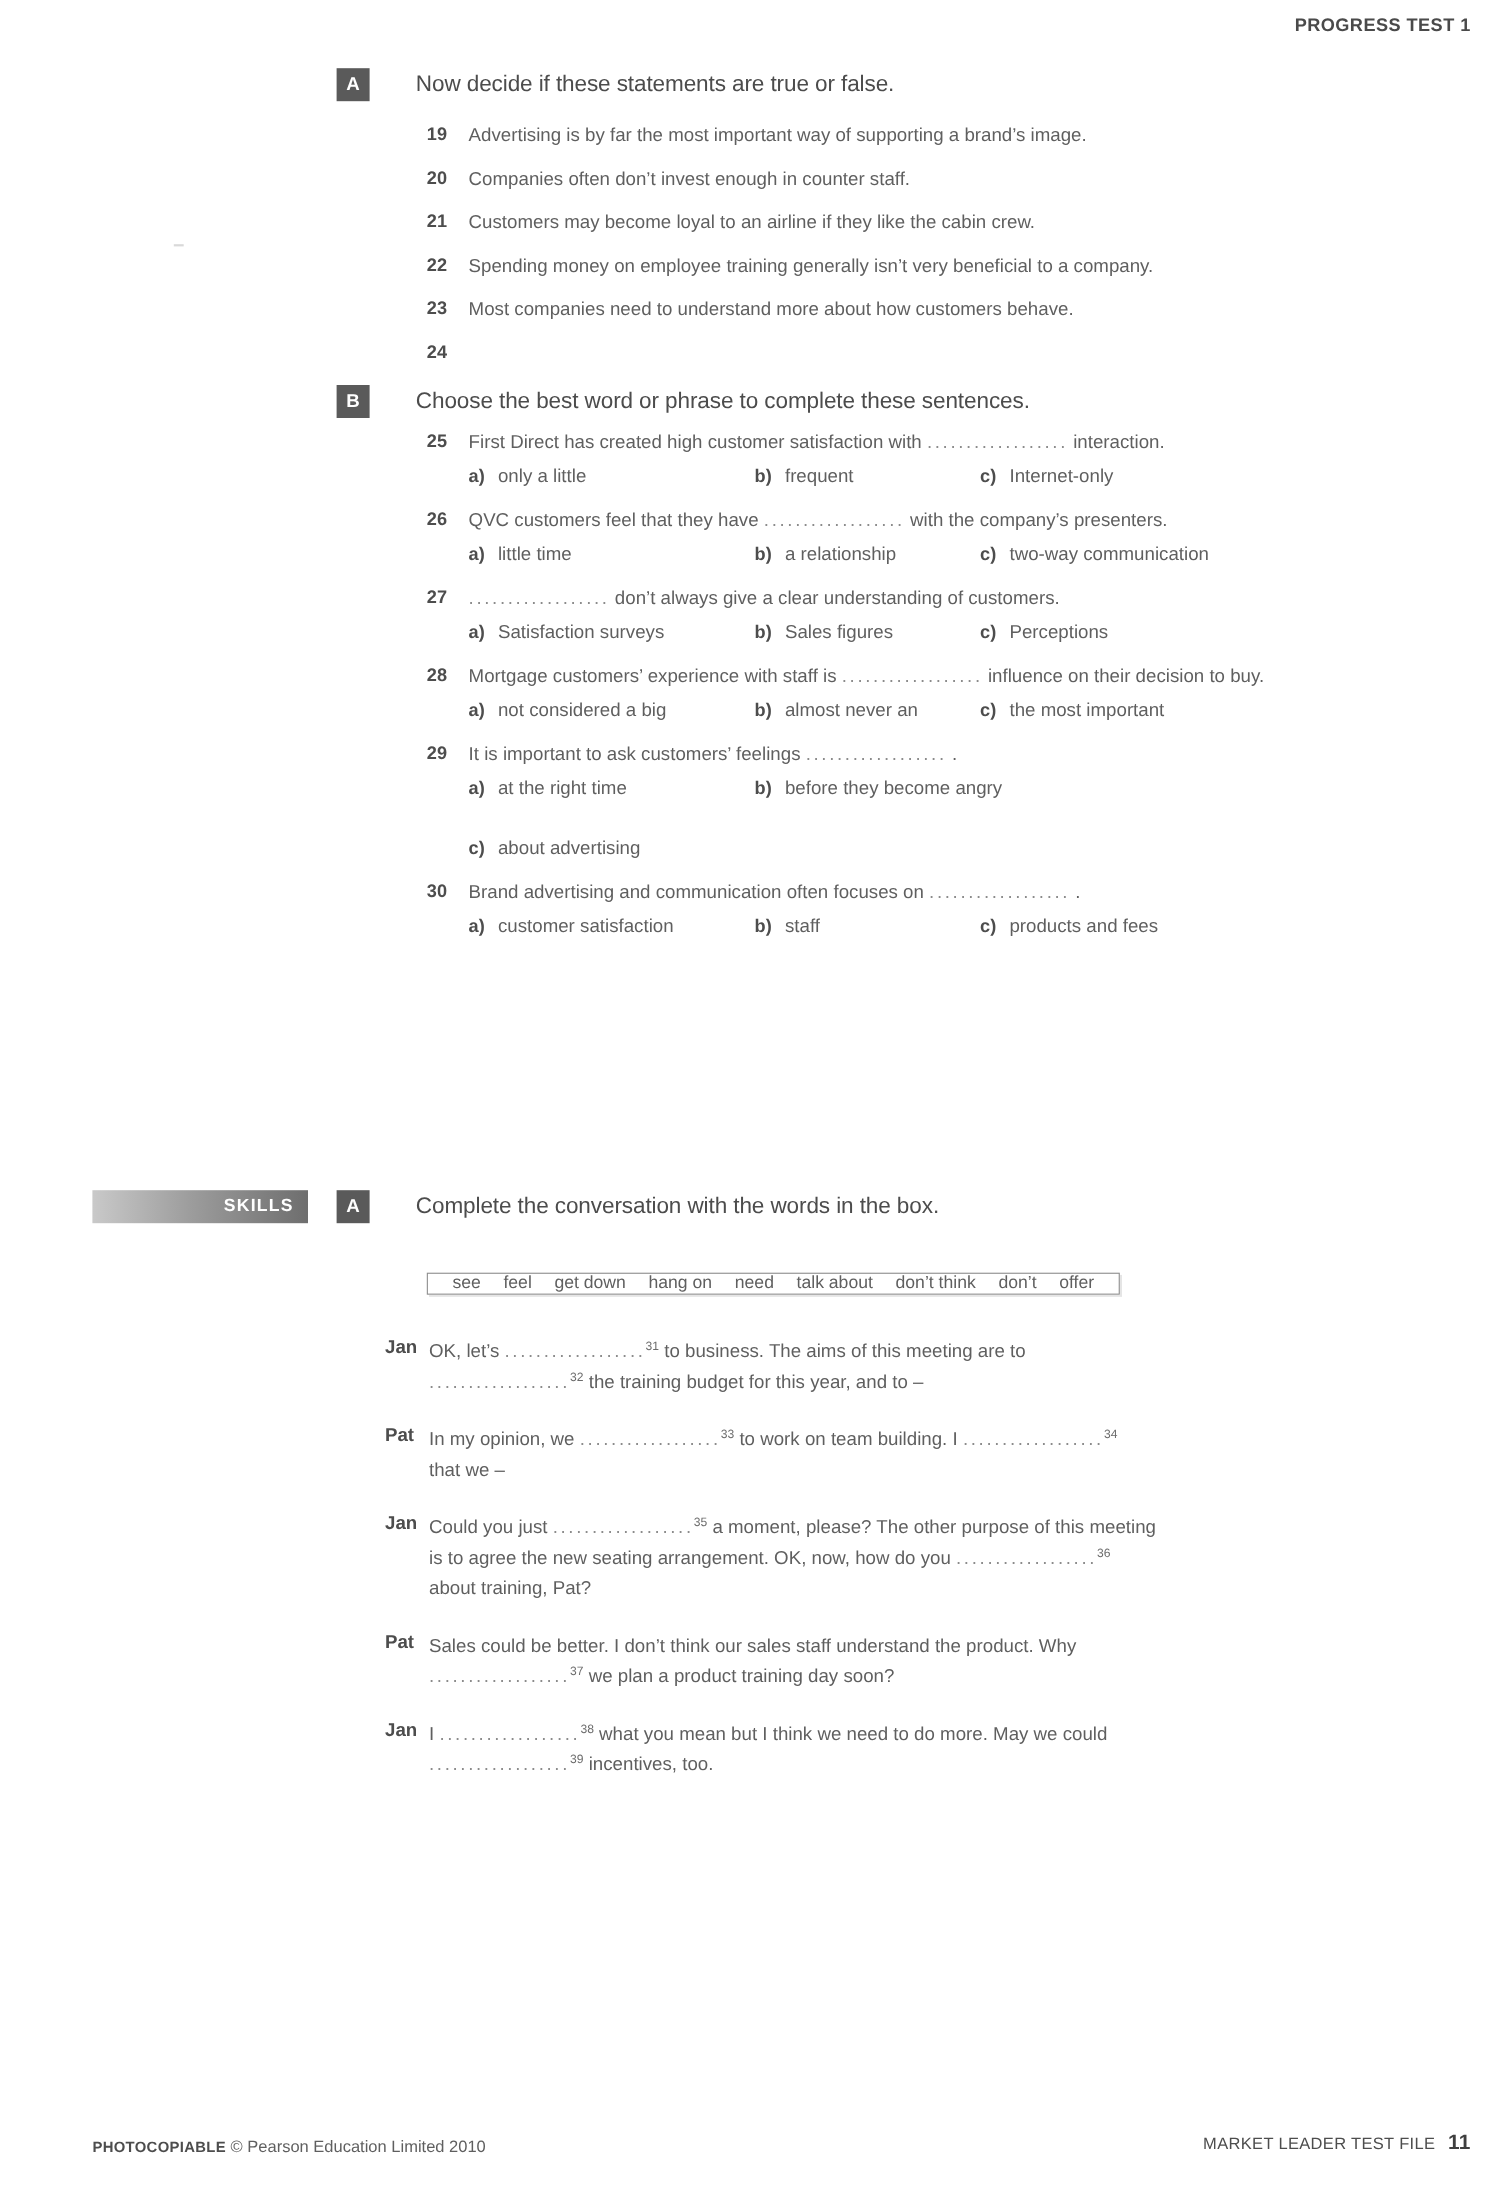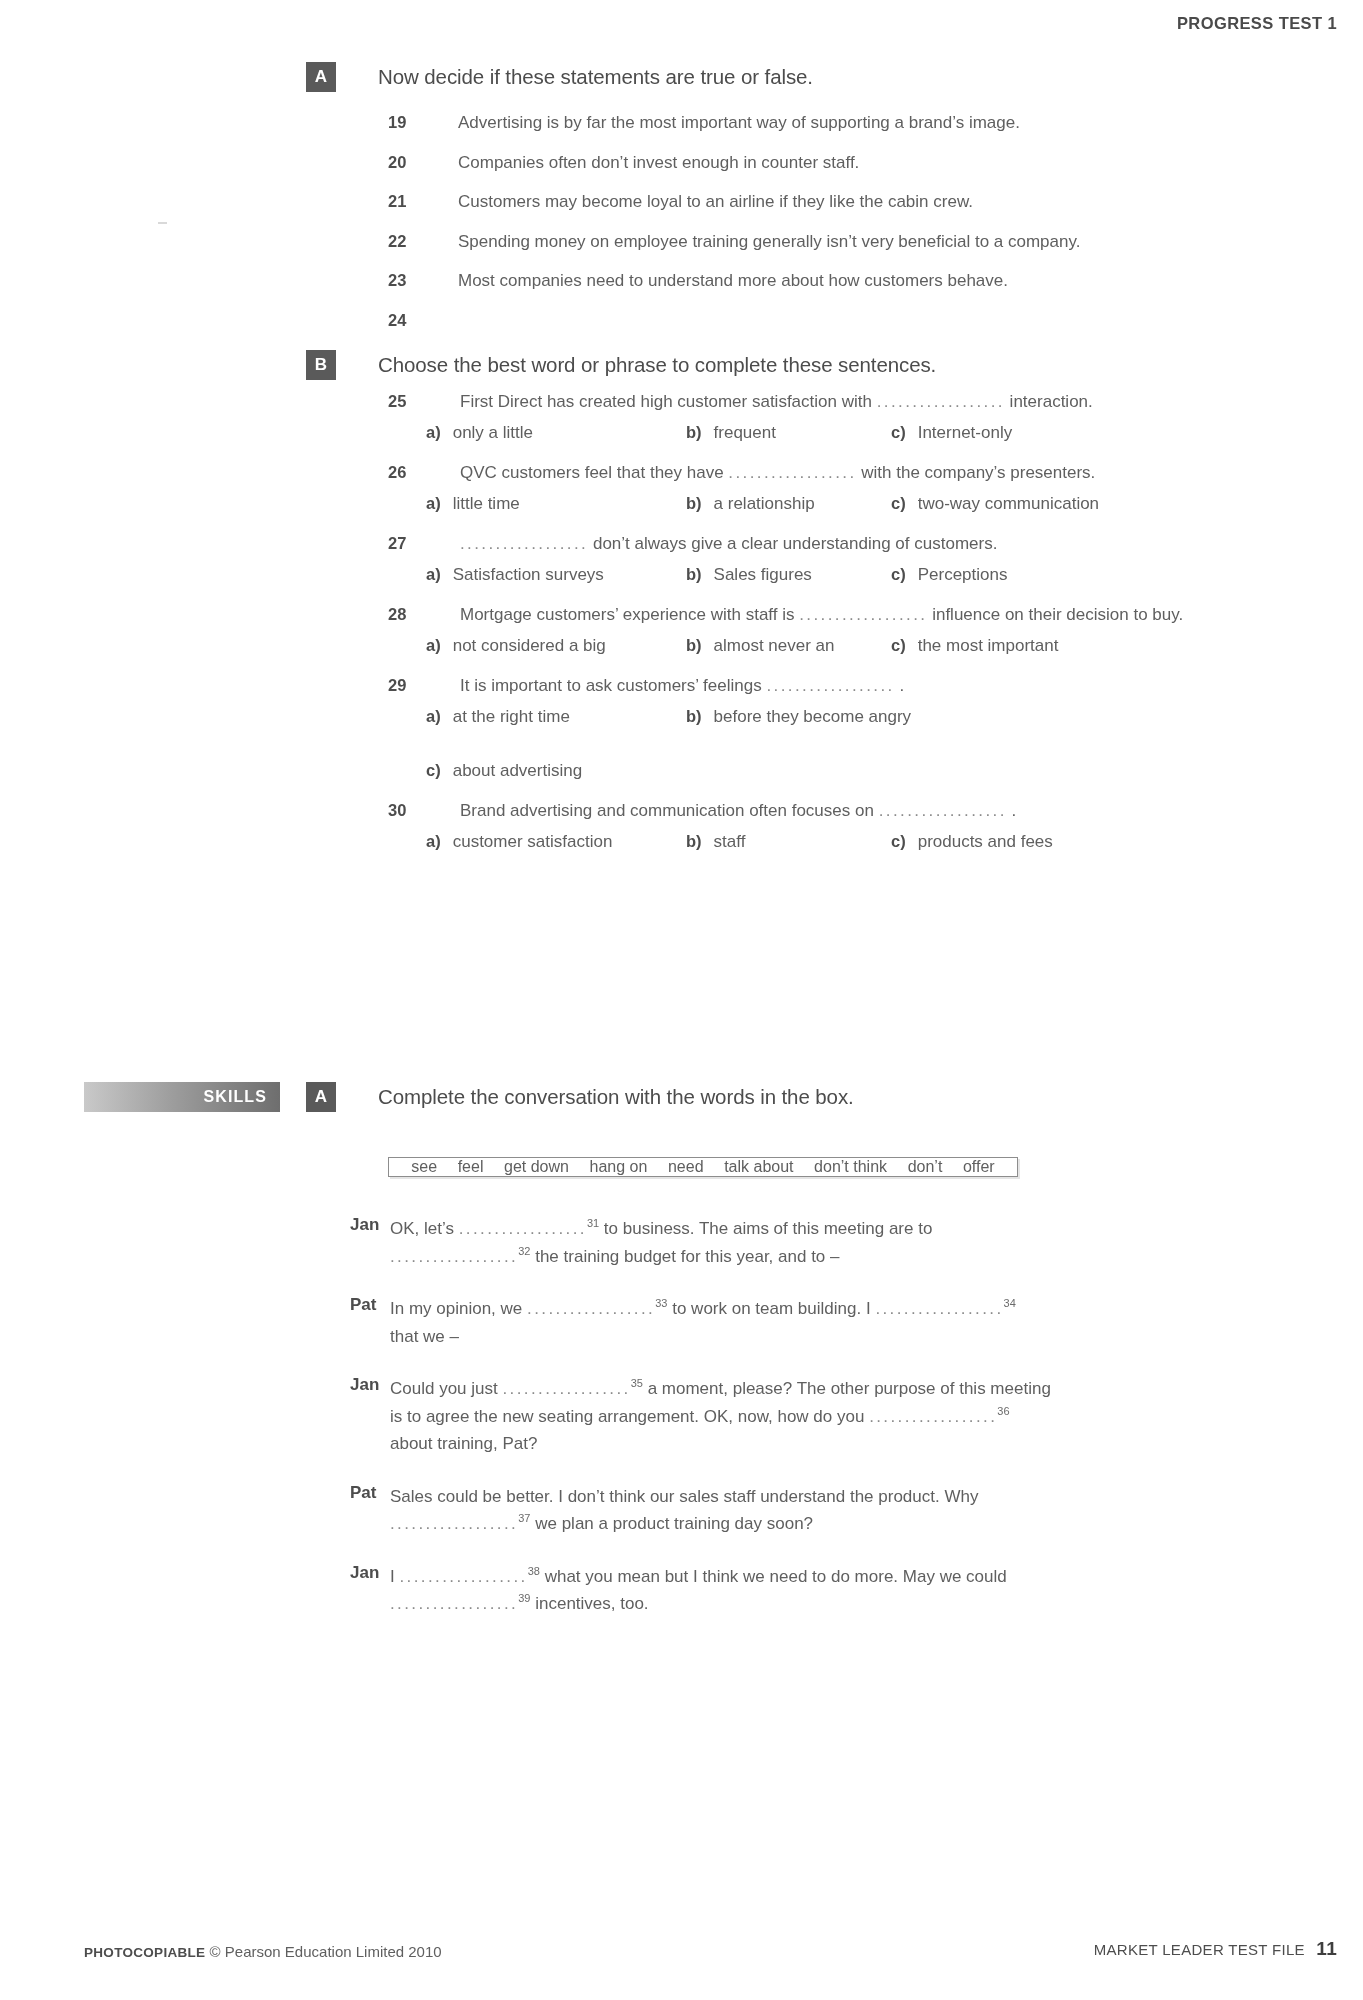--- a/index.html
+++ b/index.html
@@ -25,33 +25,33 @@
   }
   .rubric{
     font-size:20.5px;font-weight:normal;color:#4c4c4c;
     letter-spacing:-.1px;
   }
   .ex-head{position:absolute;left:288px;width:1040px;display:flex;gap:42px;align-items:flex-start;}
   .ex-head .rubric{padding-top:3px;}
 
   
   .qlist{position:absolute;left:370px;width:960px;}
-  .qrow{display:flex;margin-bottom:19.5px;gap:32px;}
+  .qrow{display:flex;margin-bottom:19.5px;}
   .qnum{
     width:38px;flex:0 0 38px;font-size:16.5px;font-weight:bold;color:#4d4d4d;
   }
   .qtext{font-size:17px;line-height:1.18;color:#5f5f5f;}
 
   
   .gap{letter-spacing:2.4px;color:#8b8b8b;}
   .sup{font-size:11px;vertical-align:super;color:#6b6b6b;}
 
   
   .mcq{margin-bottom:5px;}
-  .stem{display:flex;margin-bottom:11px;gap:34px;}
+  .stem{display:flex;margin-bottom:11px;}
   .opts{display:flex;margin-left:38px;margin-bottom:20px;}
   .opt{display:flex;align-items:baseline;}
   .olet{font-size:16.5px;font-weight:bold;color:#4d4d4d;margin-right:12px;}
   .otxt{font-size:17px;color:#5f5f5f;white-space:nowrap;}
   .opt-a{width:260px;}
   .opt-b{width:205px;}
   .opt-c{width:auto;}
 
   
   .skills-banner{

